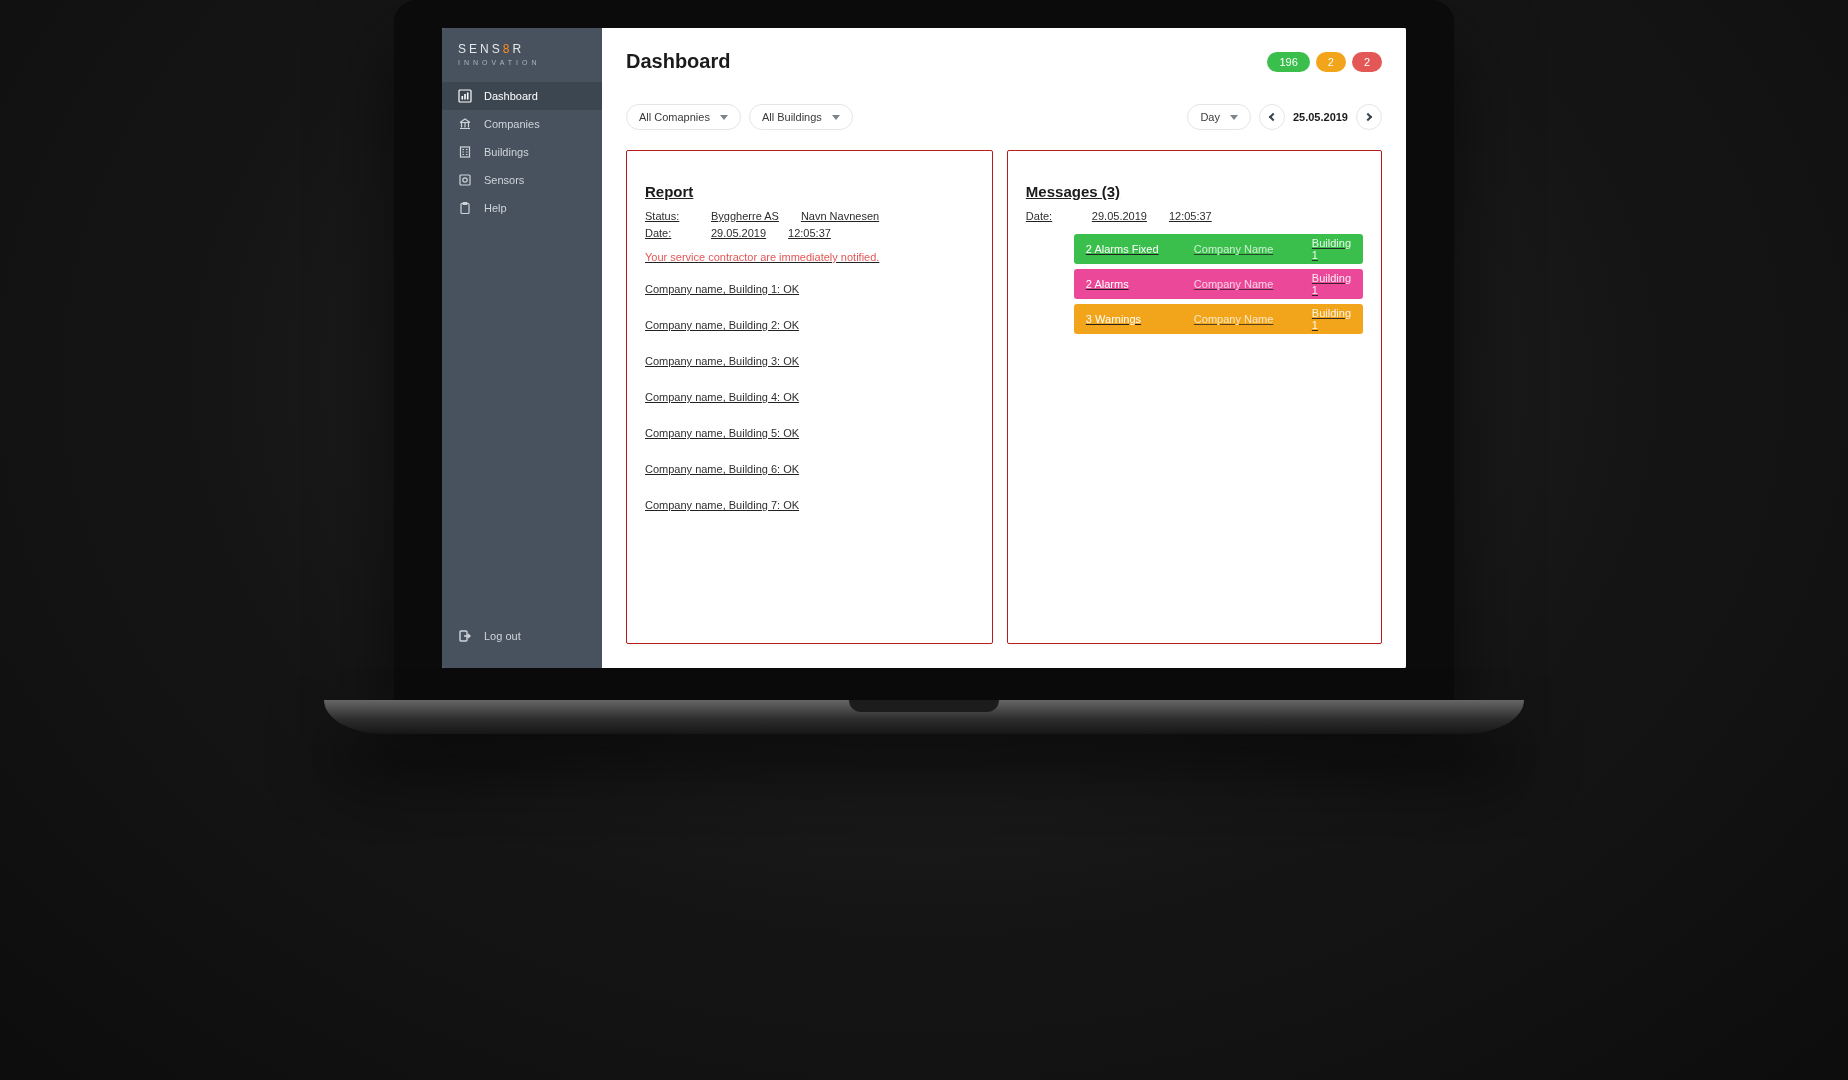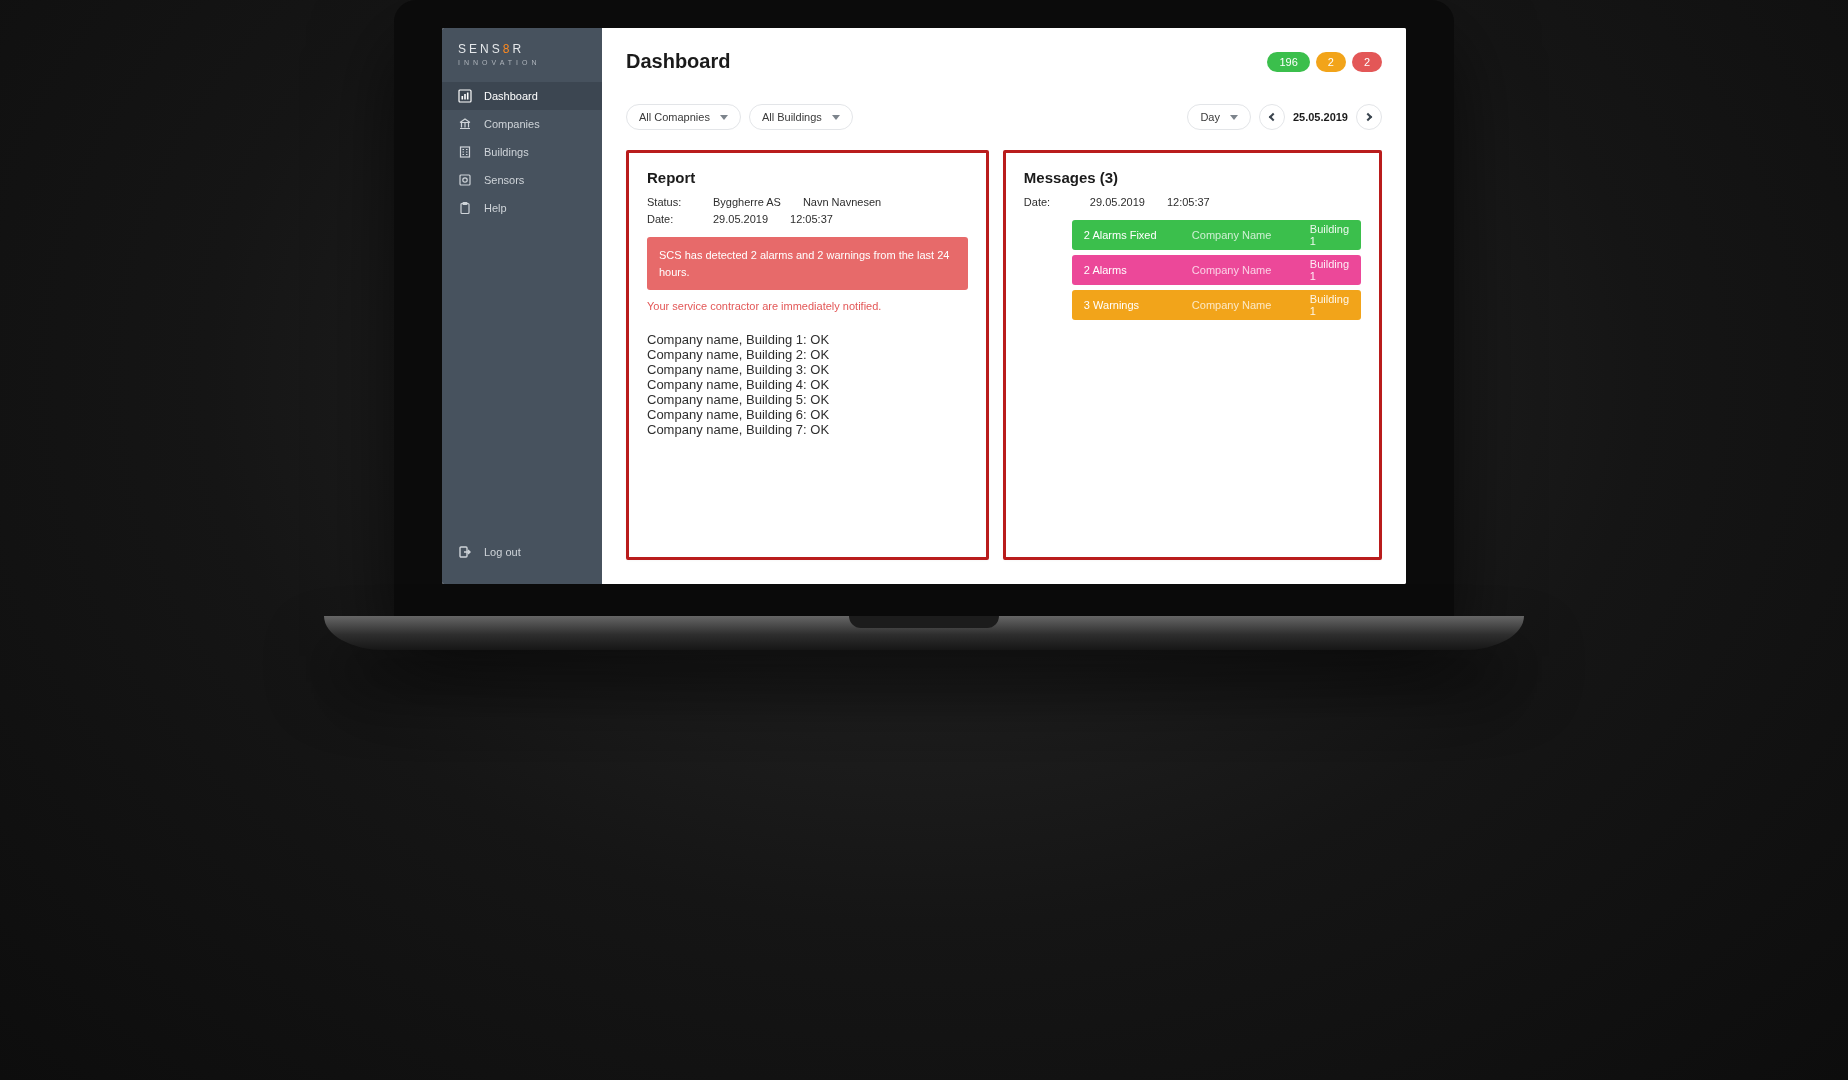--- a/index.html
+++ b/index.html
@@ -9,21 +9,21 @@
     background:radial-gradient(ellipse at 50% 35%,#2a2a2a 0%,#151515 55%,#0d0d0d 100%);
     min-height:1080px;width:1848px;position:relative;overflow:hidden;
   }
 
   
   .laptop{
     position:absolute;left:50%;top:0;transform:translateX(-50%);
     width:1060px;
   }
   .screen-bezel{
-    width:100%;height:616px;background:#0b0b0b;border-radius:22px 22px 0 0;
+    width:100%;height:700px;background:#0b0b0b;border-radius:22px 22px 0 0;
     padding:28px 48px 32px;position:relative;box-shadow:0 40px 80px rgba(0,0,0,.6);
   }
   .laptop-base{
     width:1200px;height:34px;margin-left:-70px;
     background:linear-gradient(#666,#2e2e2e 55%,#161616);
     border-radius:0 0 60px 60px/0 0 34px 34px;position:relative;
     box-shadow:0 40px 60px rgba(0,0,0,.55);
   }
   .laptop-base::before{
     content:"";position:absolute;left:50%;top:0;transform:translateX(-50%);
@@ -90,35 +90,36 @@
   .chev{width:6px;height:6px;border-right:2px solid #3a444e;border-bottom:2px solid #3a444e}
   .chev.left{transform:rotate(135deg);margin-left:2px}
   .chev.right{transform:rotate(-45deg);margin-right:2px}
   .date-label{font-size:11px;font-weight:600;color:#1b1b1b}
 
   
   .content{
     flex:1;padding:20px 24px 24px;display:flex;gap:14px;
   }
   .panel{
-    background:#fff;border:3px solid #b91c1c;border-radius:2px;flex:1;padding:16px 18px 20px;
+    background:#fff;border:1px solid #b91c1c;border-radius:2px;flex:1;padding:32px 18px 20px;
     box-shadow:0 1px 2px rgba(0,0,0,.03);
     min-height:390px;
+    text-decoration:underline;
   }
   .panel h2{font-size:15px;font-weight:600;color:#1b1b1b;margin-bottom:10px}
 
   .meta{display:flex;flex-direction:column;gap:5px;font-size:11px;color:#2e2e2e;margin-bottom:12px}
   .meta-row{display:flex;gap:22px}
   .meta-row .k{width:44px;color:#2e2e2e}
 
   .alert-box{
     background:#e76a6a;color:#fff;border-radius:3px;padding:10px 12px;font-size:11px;line-height:1.5;margin-bottom:10px;
   }
   .service-line{color:#e35757;font-size:11px;margin-bottom:20px}
-  .ok-list{display:flex;flex-direction:column;gap:0;font-size:13px;color:#2e2e2e}
+  .ok-list{display:flex;flex-direction:column;gap:24px;font-size:11px;color:#2e2e2e}
 
   .msg-list{display:flex;flex-direction:column;gap:5px}
   .msg{
     height:30px;border-radius:3px;display:flex;align-items:center;padding:0 12px;color:#fff;font-size:11px;gap:22px;margin-left:48px;
   }
   .msg .c1{min-width:86px}
   .msg .c2{min-width:96px;opacity:.75}
   .msg .c3{opacity:.9}
   .msg.green{background:#3bbf4c}
   .msg.red{background:#ec4899}
@@ -255,21 +256,20 @@
                 <span class="k">Status:</span>
                 <span>Byggherre AS</span>
                 <span>Navn Navnesen</span>
               </div>
               <div class="meta-row">
                 <span class="k">Date:</span>
                 <span>29.05.2019</span>
                 <span>12:05:37</span>
               </div>
             </div>
-            <div class="alert-box">SCS has detected 2 alarms and 2 warnings from the last 24 hours.</div>
             <div class="service-line">Your service contractor are immediately notified.</div>
             <div class="ok-list" id="ok-list">
                 <div>Company name, Building 1: OK</div>
                 <div>Company name, Building 2: OK</div>
                 <div>Company name, Building 3: OK</div>
                 <div>Company name, Building 4: OK</div>
                 <div>Company name, Building 5: OK</div>
                 <div>Company name, Building 6: OK</div>
                 <div>Company name, Building 7: OK</div>
               </div>

